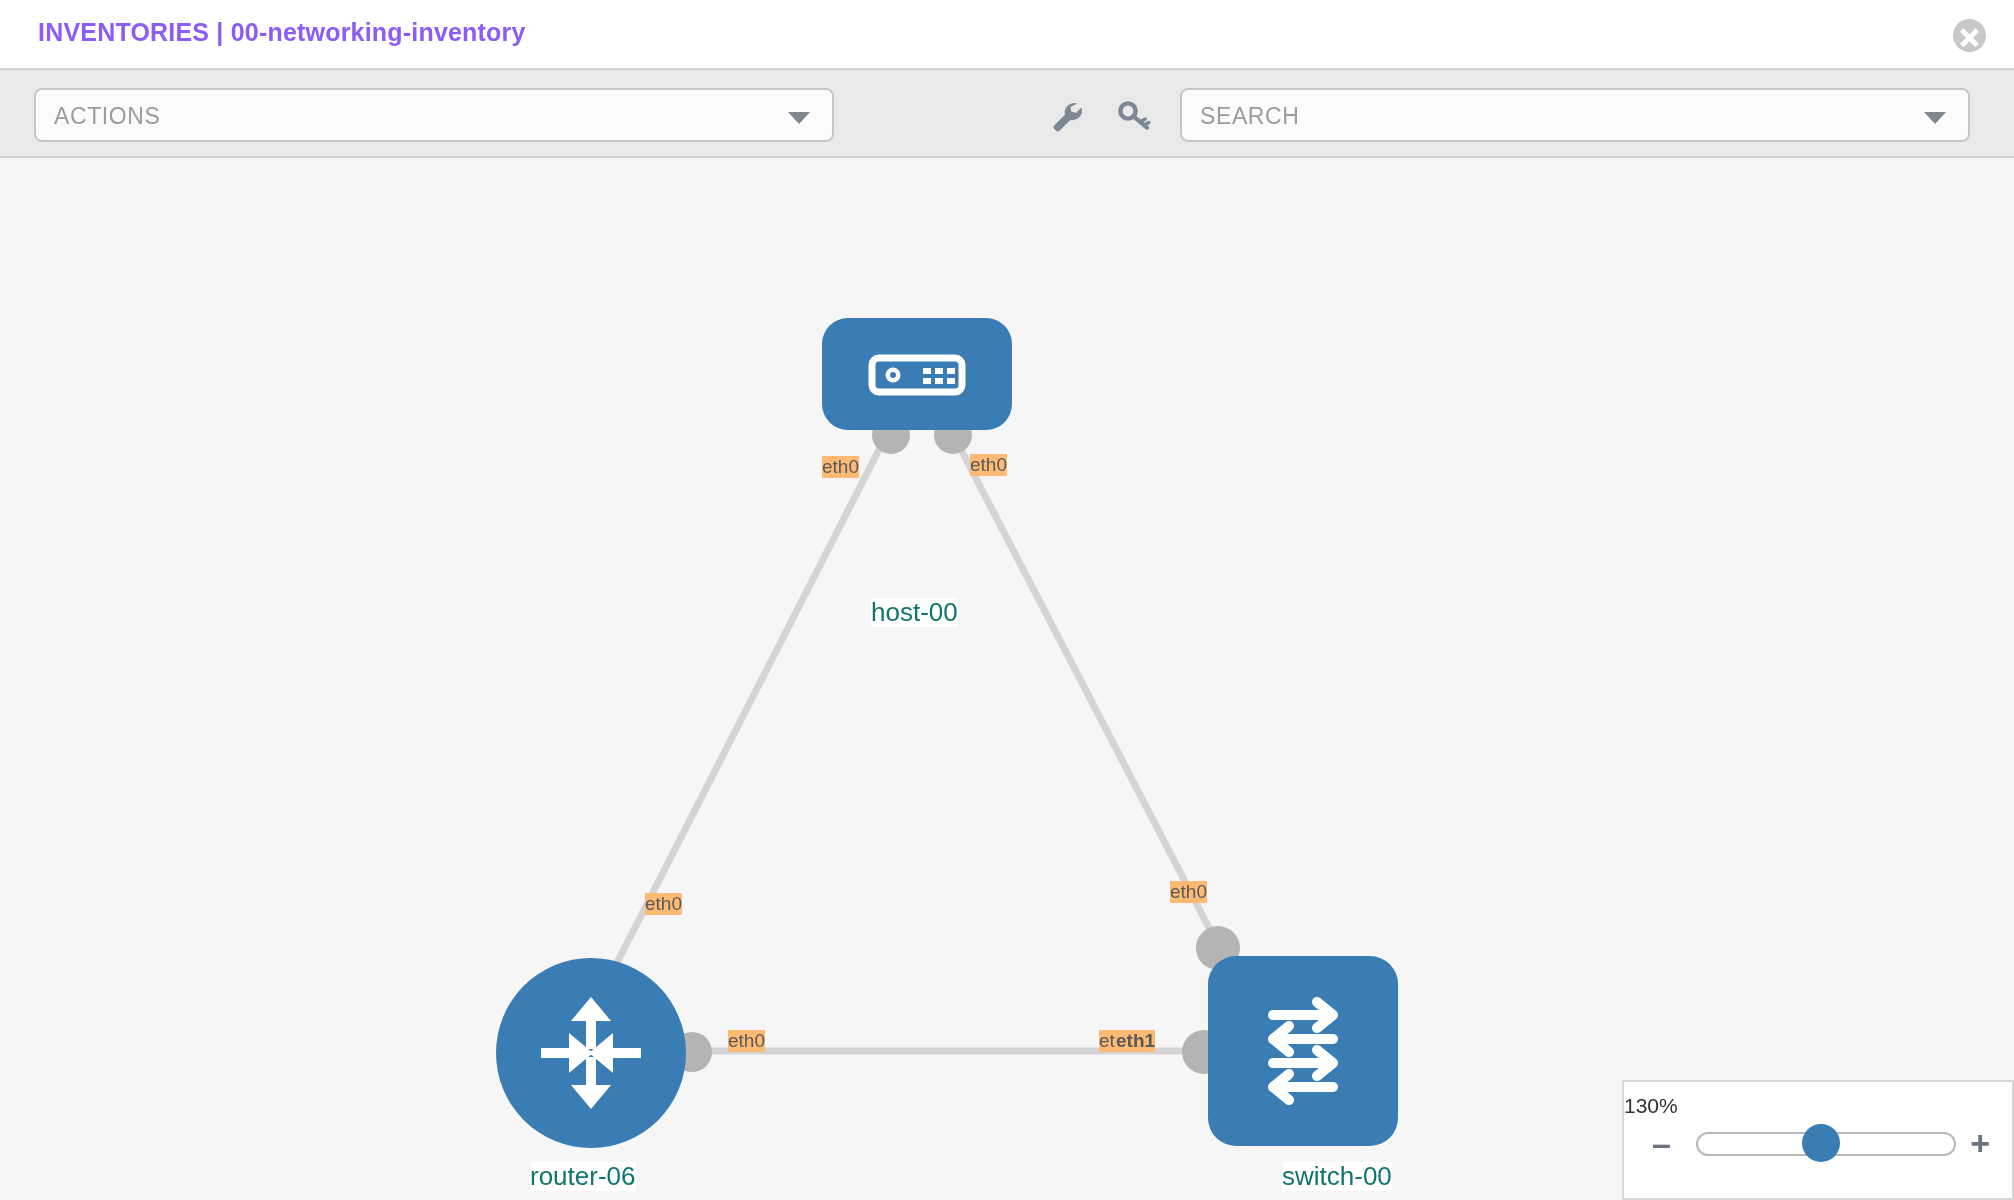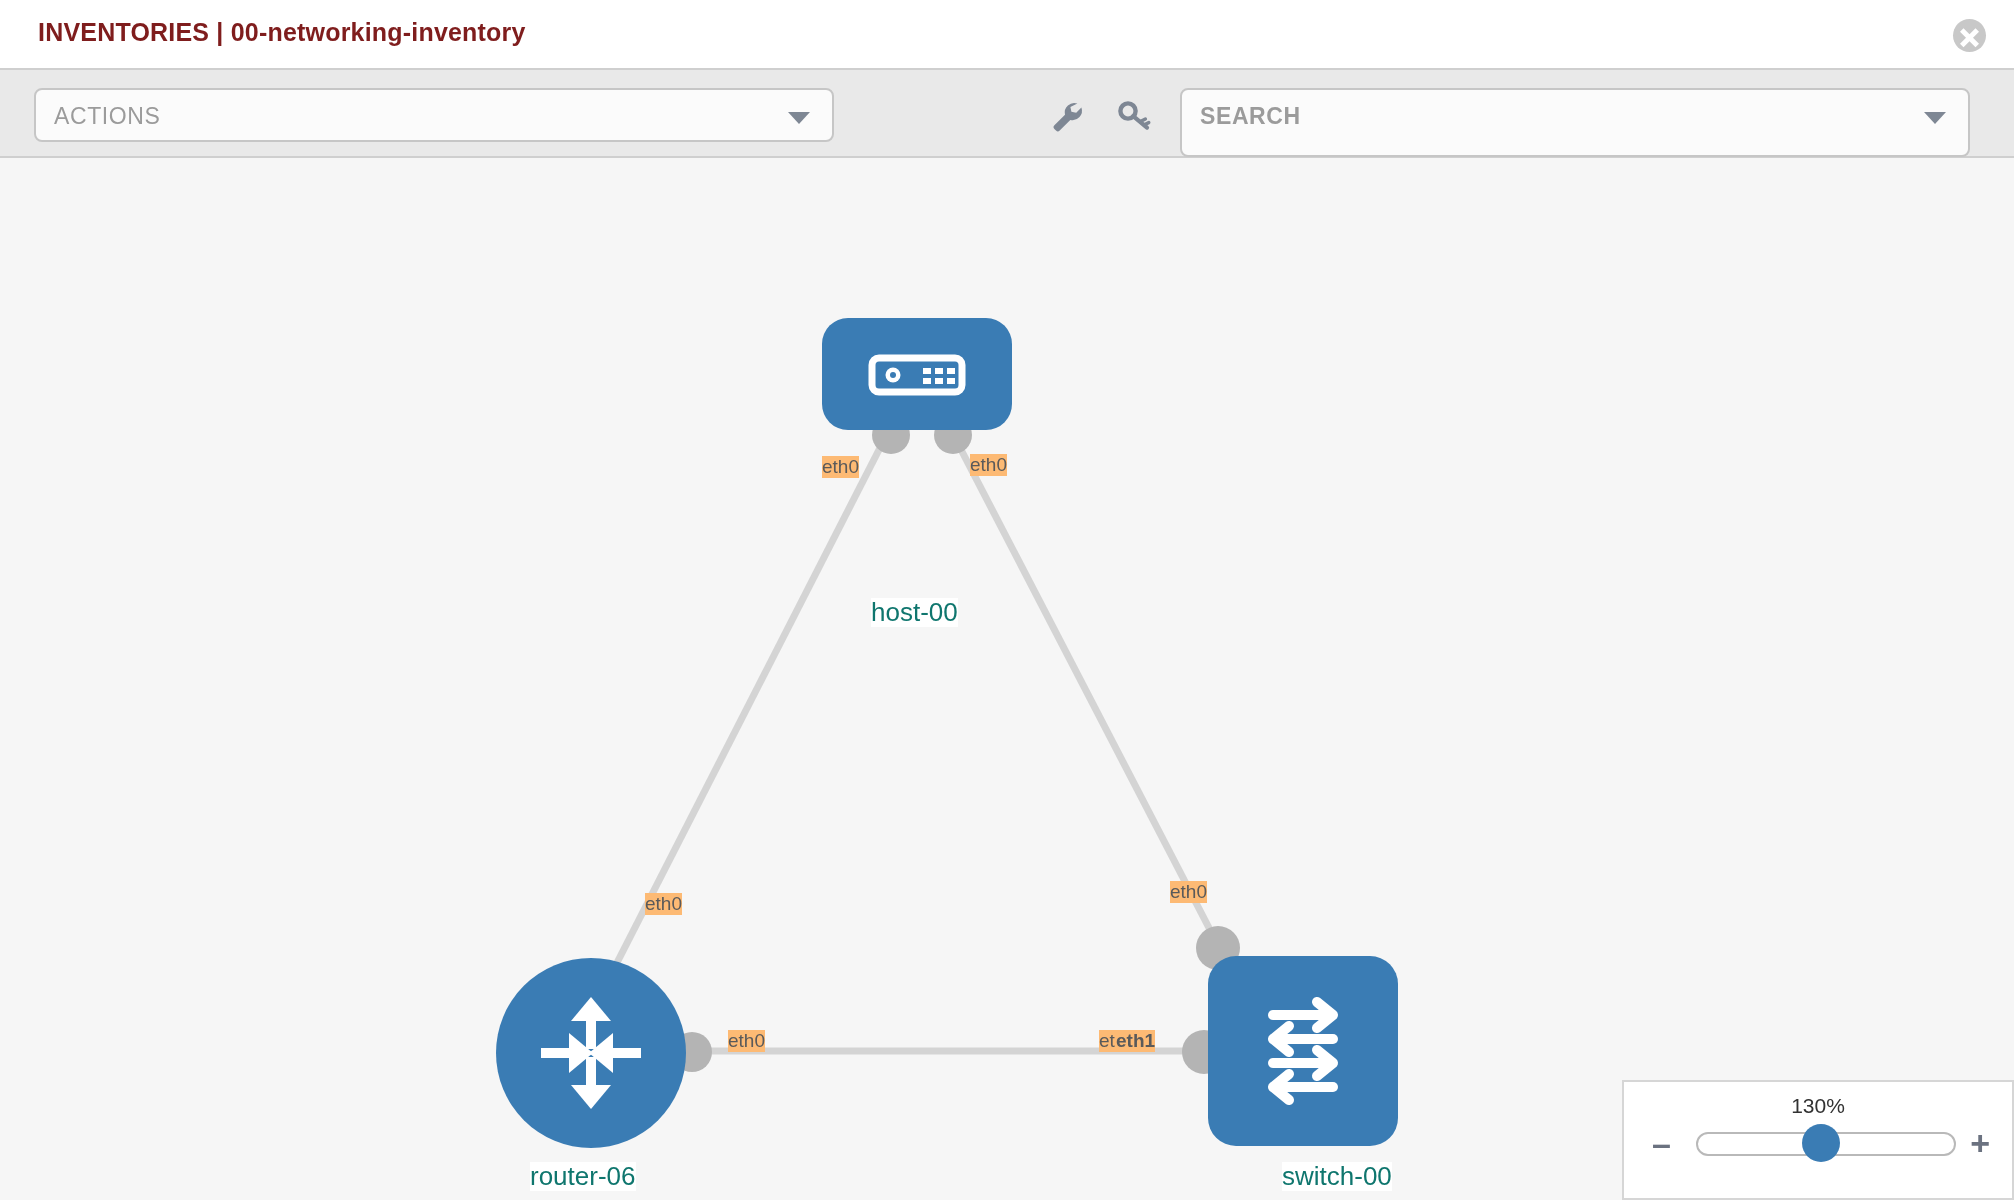--- a/index.html
+++ b/index.html
@@ -28,21 +28,21 @@
     height: 68px;
     background: #ffffff;
     box-sizing: border-box;
   }
   .header-title {
     position: absolute;
     left: 38px;
     top: 18px;
     font-size: 25px;
     font-weight: bold;
-    color: #7f1d1d;
+    color: #8b5cf6;
     letter-spacing: 0.2px;
     white-space: nowrap;
   }
   .close-icon {
     position: absolute;
     right: 28px;
     top: 19px;
     width: 33px;
     height: 33px;
     border-radius: 50%;
@@ -101,27 +101,26 @@
     cursor: pointer;
   }
   .tool-icon.wrench { left: 1046px; }
   .tool-icon.key    { left: 1114px; }
 
   .search-box {
     position: absolute;
     left: 1180px;
     top: 18px;
     width: 790px;
-    height: 69px;
+    height: 54px;
     background: #fbfbfb;
     border: 2px solid #c6c6c6;
     border-radius: 8px;
     box-sizing: border-box;
     cursor: text;
-    font-weight: bold;
   }
   .search-label {
     position: absolute;
     left: 18px;
     top: 13px;
     font-size: 23px;
     color: #9b9b9b;
     letter-spacing: 0.6px;
   }
 
@@ -201,21 +200,21 @@
     width: 392px;
     height: 120px;
     background: #ffffff;
     border: 2px solid #d6d6d6;
     box-sizing: border-box;
   }
   .zoom-value {
     position: absolute;
     left: 0; right: 0;
     top: 12px;
-    text-align: center;
+    text-align: left;
     font-size: 21px;
     color: #333333;
   }
   .zoom-minus, .zoom-plus {
     position: absolute;
     top: 44px;
     color: #6b7280;
     font-size: 34px;
     line-height: 1;
     font-weight: bold;

